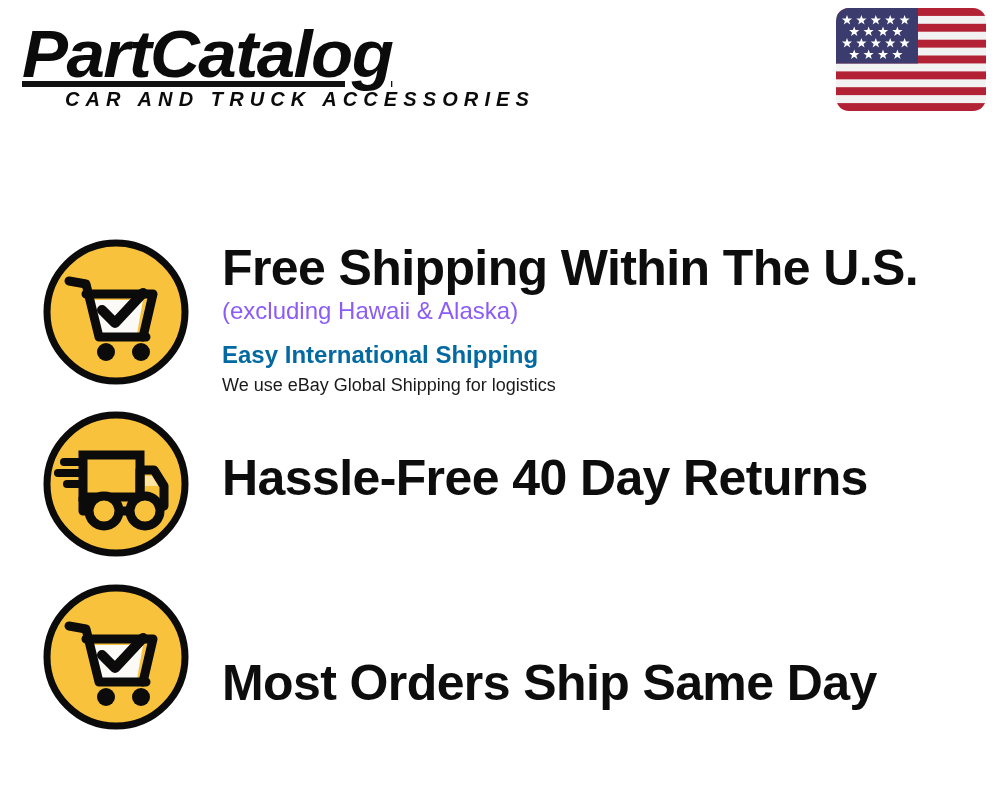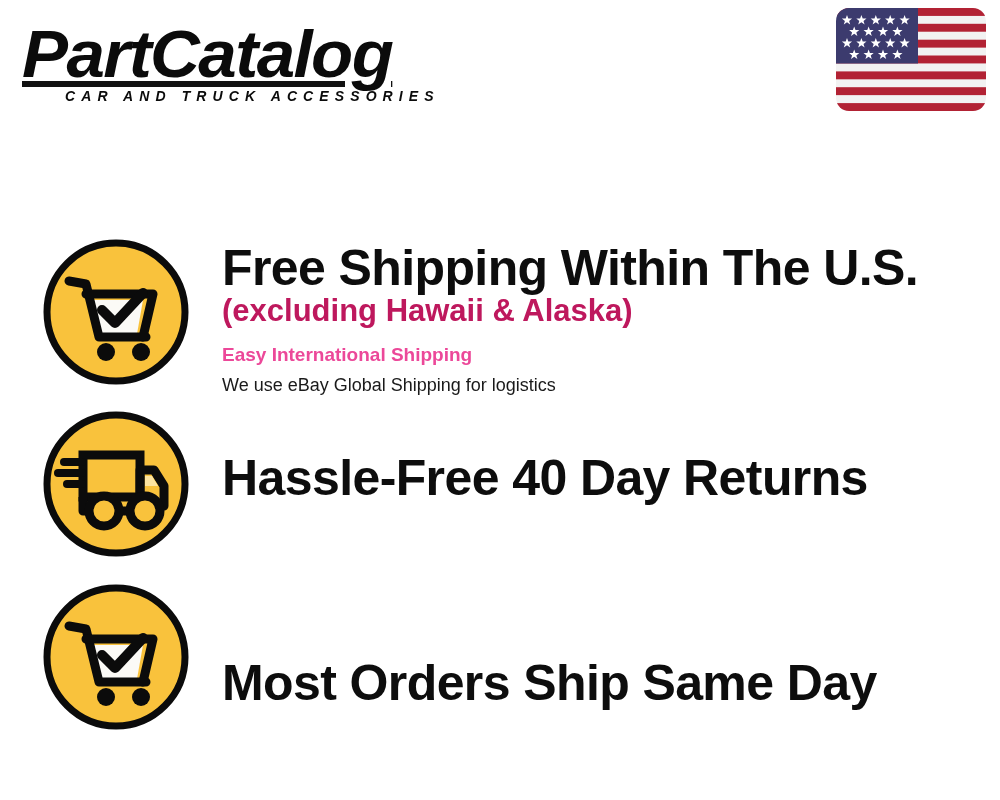--- a/index.html
+++ b/index.html
@@ -38,21 +38,21 @@
     transform: scaleX(1.03);
     transform-origin: left top;
   }
   .brand-tagline {
     position: absolute;
     left: 43px;
     top: 70px;
     font-family: "Liberation Sans", sans-serif;
     font-weight: bold;
     font-style: italic;
-    font-size: 14px;
+    font-size: 20px;
     letter-spacing: 6.1px;
     color: #0b0b0b;
     white-space: nowrap;
     text-align: right;
   }
 
   .seller-badge {
     position: absolute;
     right: 14px;
     top: 8px;
@@ -117,32 +117,32 @@
 
   .feature-title {
     font-size: 50px;
     line-height: 52px;
     font-weight: bold;
     letter-spacing: -0.6px;
     color: #0d0d0d;
     white-space: nowrap;
   }
   .feature-sub {
-    font-size: 31px;
+    font-size: 24px;
     line-height: 33px;
-    font-weight: bold;
-    color: #be185d;
+    font-weight: normal;
+    color: #8b5cf6;
     white-space: nowrap;
   }
   .feature-sub2-title {
     margin-top: 14px;
-    font-size: 19px;
+    font-size: 24px;
     line-height: 28px;
     font-weight: bold;
-    color: #ec4899;
+    color: #0369a1;
     white-space: nowrap;
   }
   .feature-sub2-body {
     font-size: 18px;
     line-height: 33px;
     font-weight: normal;
     color: #1a1a1a;
     white-space: nowrap;
   }
 </style>

